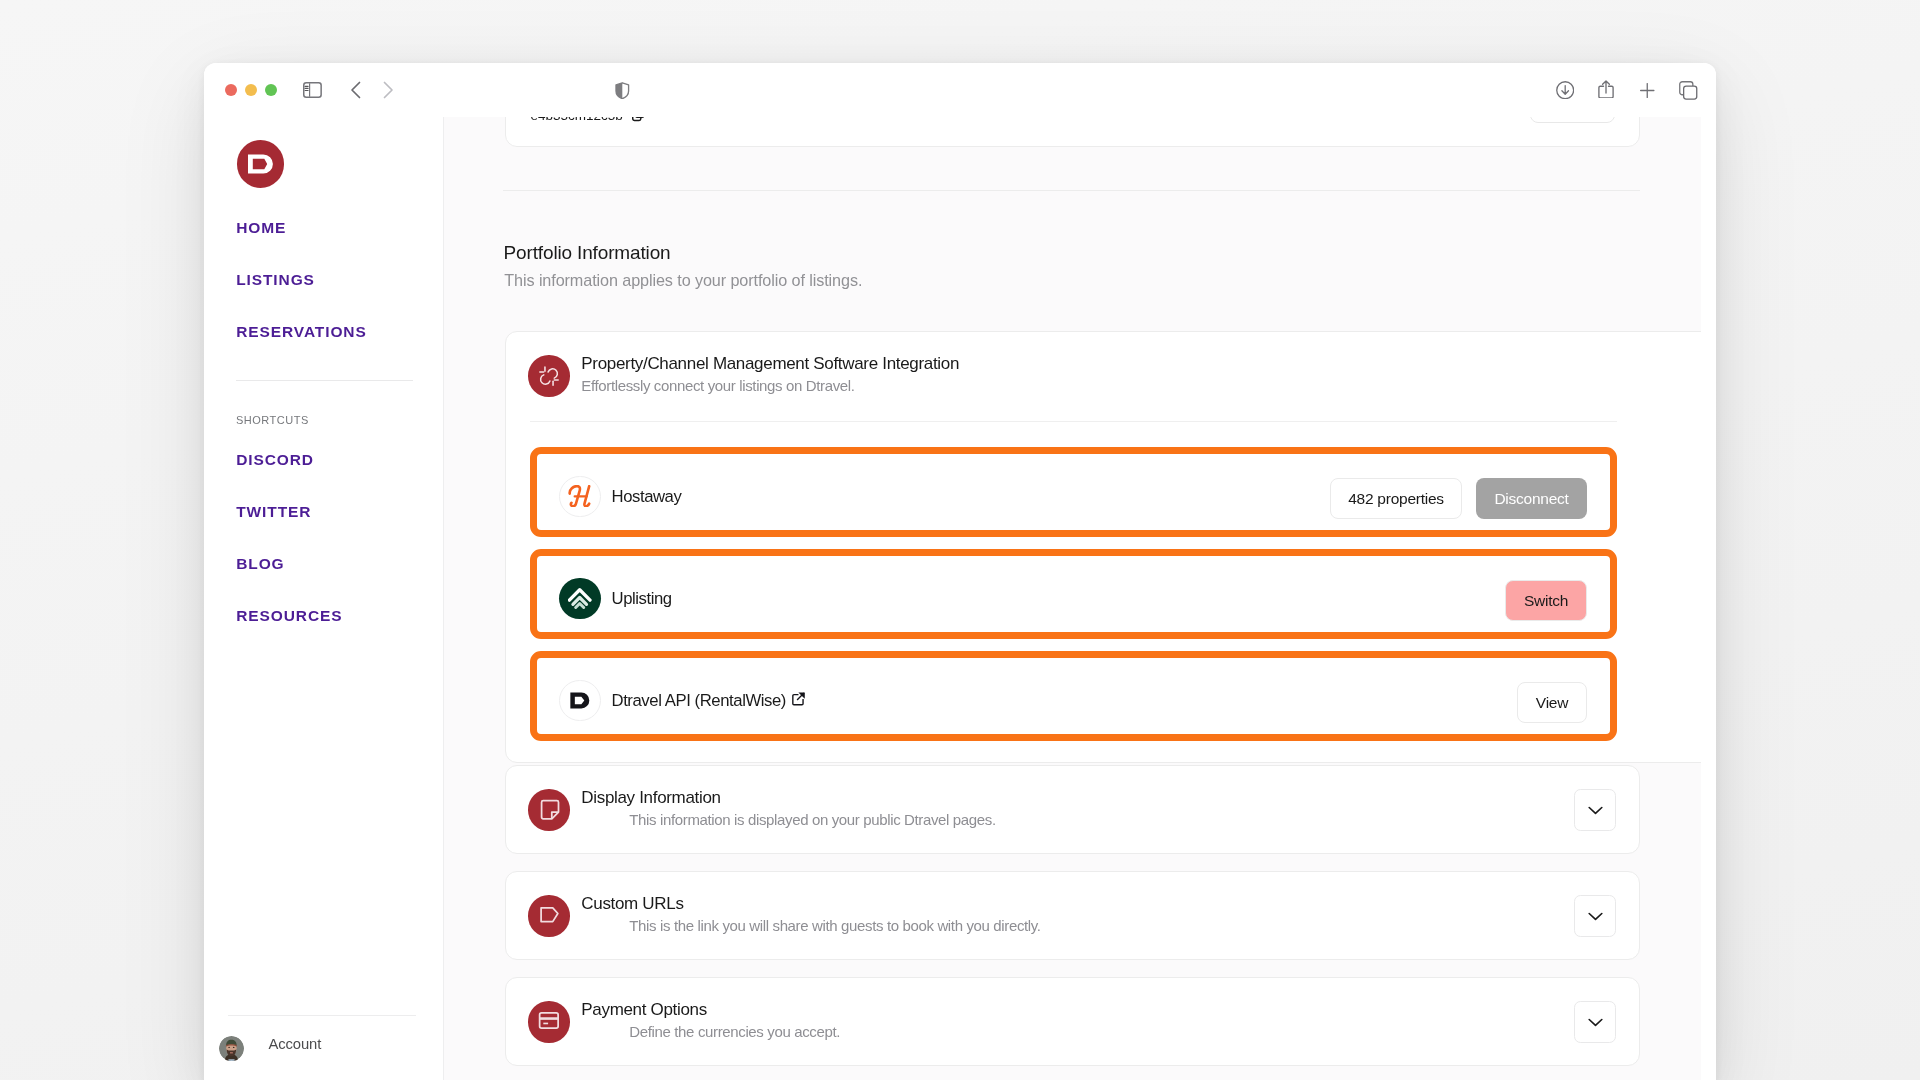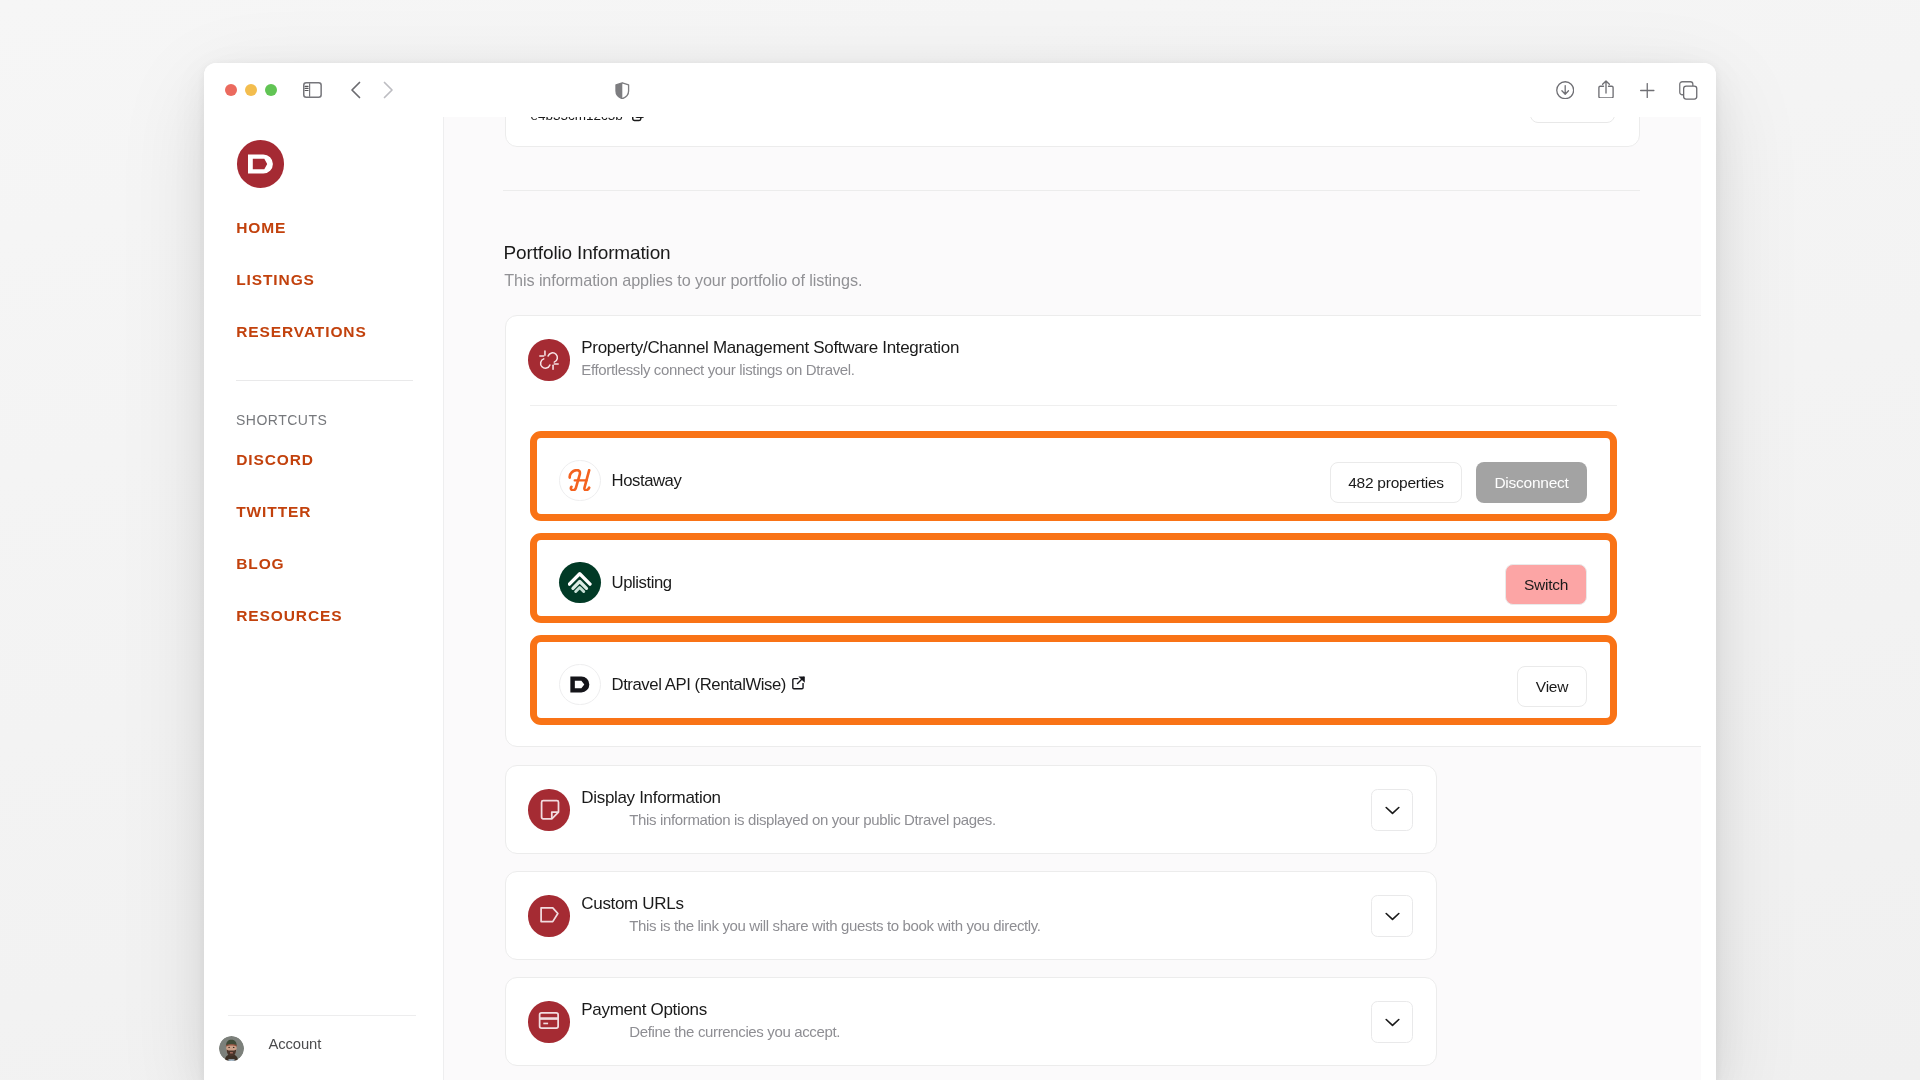--- a/index.html
+++ b/index.html
@@ -54,28 +54,28 @@
     position: relative;
     flex: 0 0 240px;
   }
   #logo {
     position: absolute; left: 32.8px; top: 23px;
     width: 47.6px; height: 47.6px; border-radius: 50%;
     background: #a52a33;
     display: flex; align-items: center; justify-content: center;
   }
   .nav a {
-    position: absolute; left: 32.2px; display: block; text-decoration: none; color: #c2410c;
+    position: absolute; left: 32.2px; display: block; text-decoration: none; color: #4c1d95;
     font-size: 15.5px; font-weight: bold; letter-spacing: .9px; line-height: 14px;
     white-space: nowrap;
   }
   #sb-divider { position: absolute; left: 31.9px; top: 262.9px; width: 177px; height: 1px; background: #e9e9ea; }
   #sb-shortcuts-label {
     position: absolute; left: 32px; top: 297.5px;
-    font-size: 14px; color: #76787c; letter-spacing: .5px; line-height: 11px;
+    font-size: 11px; color: #76787c; letter-spacing: .5px; line-height: 11px;
   }
   #sb-divider2 { position: absolute; left: 24px; top: 898px; width: 188px; height: 1px; background: #ededee; }
   #account {
     position: absolute; left: 15px; top: 919px; display: flex; gap: 25px;
   }
   #account .av { width: 24.5px; height: 24.5px; border-radius: 50%; overflow: hidden; flex: 0 0 24.5px; }
   #account .nm { font-size: 14.8px; color: #4b4b4d; letter-spacing: -.1px; }
 
   
   #content { flex: 1; position: relative; background: #fbfafb; height: 100%; overflow: hidden; }
@@ -93,21 +93,21 @@
     border: 1px solid #e8e8e8; border-radius: 8px; background: #fff;
   }
 
   .sec-div { position: absolute; left: 59px; top: 73px; width: 1137px; height: 1px; background: #ececec; }
 
   .sec-title { position: absolute; left: 59.6px; top: 124.7px; font-size: 19px; color: #1a1a1a; letter-spacing: -.15px; }
   .sec-sub { position: absolute; left: 60.3px; top: 153.5px; font-size: 16.2px; color: #919195; letter-spacing: -.1px; }
 
   
   .bigcard {
-    position: absolute; left: 61px; top: 198px; width: 1262px; height: 432px;
+    position: absolute; left: 61px; top: 214px; width: 1262px; height: 432px;
     background: #fff; border: 1px solid #ececec; border-radius: 12px;
   }
   .bc-head { position: absolute; left: 0; top: 0; width: 100%; height: 89px; }
   .bc-icon {
     position: absolute; left: 22.3px; top: 23px; width: 41.5px; height: 41.5px; border-radius: 50%;
     background: #a52b33; display: flex; align-items: center; justify-content: center;
   }
   .bc-title { position: absolute; left: 75.3px; top: 21.5px; font-size: 17px; color: #1a1a1a; letter-spacing: -.32px; }
   .bc-sub { position: absolute; left: 75.3px; top: 45.2px; font-size: 15px; color: #8e8e93; letter-spacing: -.36px; }
   .chev-btn {
@@ -125,21 +125,21 @@
               display: flex; align-items: center; justify-content: center; }
   .irow .nm { position: absolute; left: 74.5px; top: 33px; font-size: 16.7px; color: #1a1a1a; letter-spacing: -.42px; }
   .irow .btn {
     position: absolute; top: 24.2px; height: 41px; border-radius: 8px;
     display: flex; align-items: center; justify-content: center;
     font-size: 15.5px; letter-spacing: -.25px;
   }
 
   
   .card {
-    position: absolute; left: 61px; width: 932px; height: 89px;
+    position: absolute; left: 61px; width: 1135px; height: 89px;
     background: #fff; border: 1px solid #ececec; border-radius: 12px;
   }
   .card .ic {
     position: absolute; left: 22.3px; top: 23px; width: 41.5px; height: 41.5px; border-radius: 50%;
     background: #a52b33; display: flex; align-items: center; justify-content: center;
   }
   .card .ti { position: absolute; left: 75.3px; top: 21.5px; font-size: 17px; color: #1a1a1a; letter-spacing: -.32px; }
   .card .su { position: absolute; left: 75.3px; top: 45.2px; font-size: 15px; color: #8e8e93; letter-spacing: -.36px; margin-left: 48px; }
 </style>
 </head>

